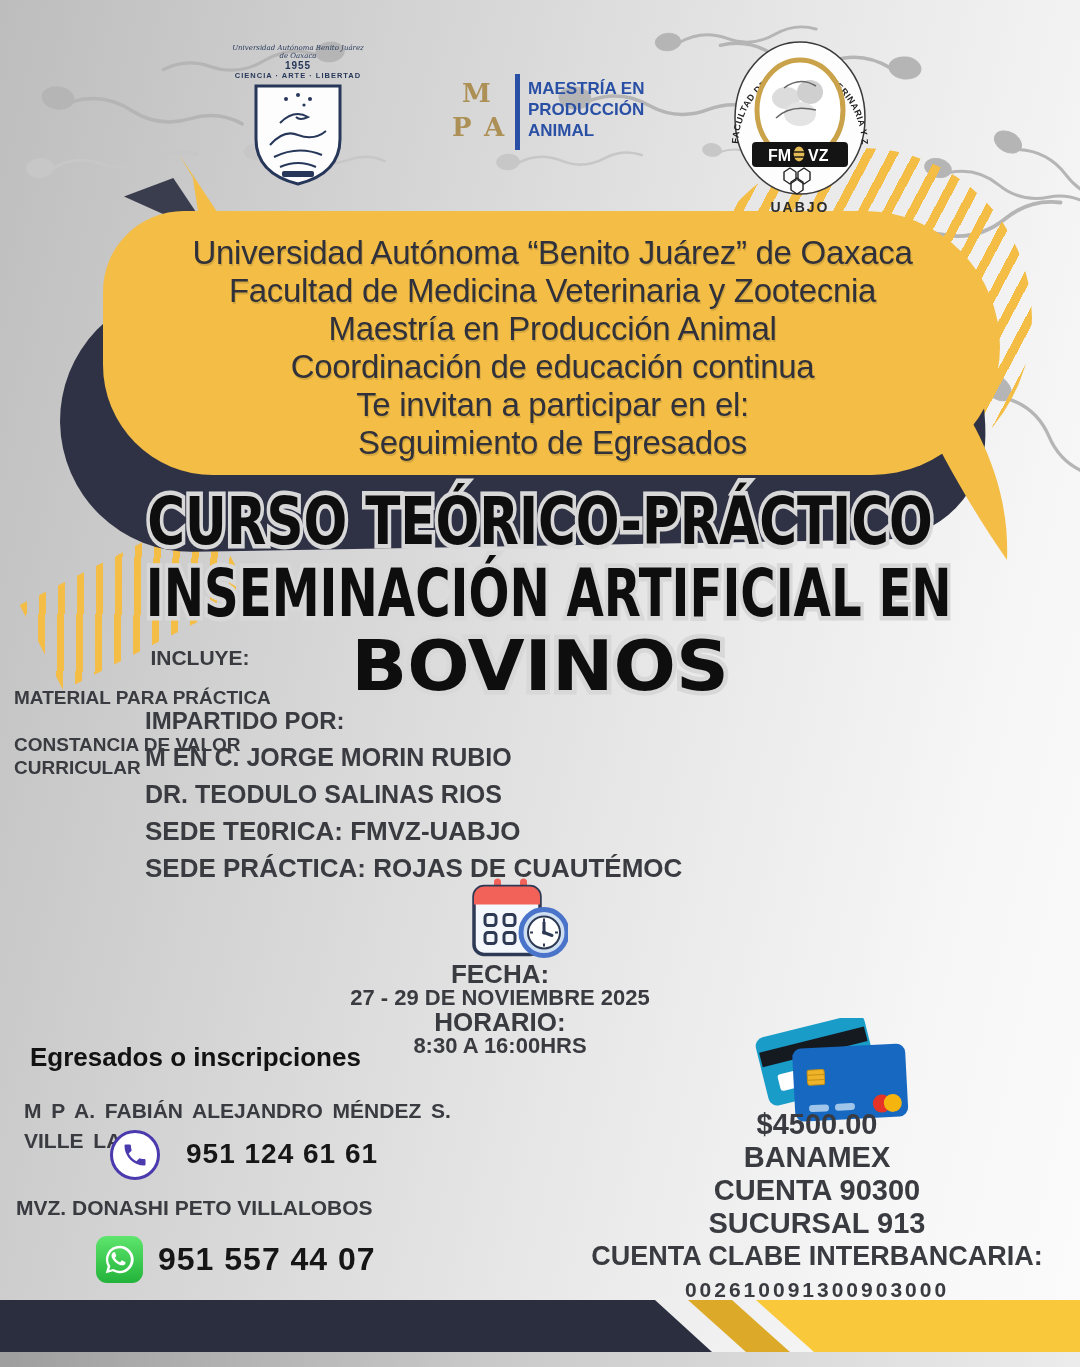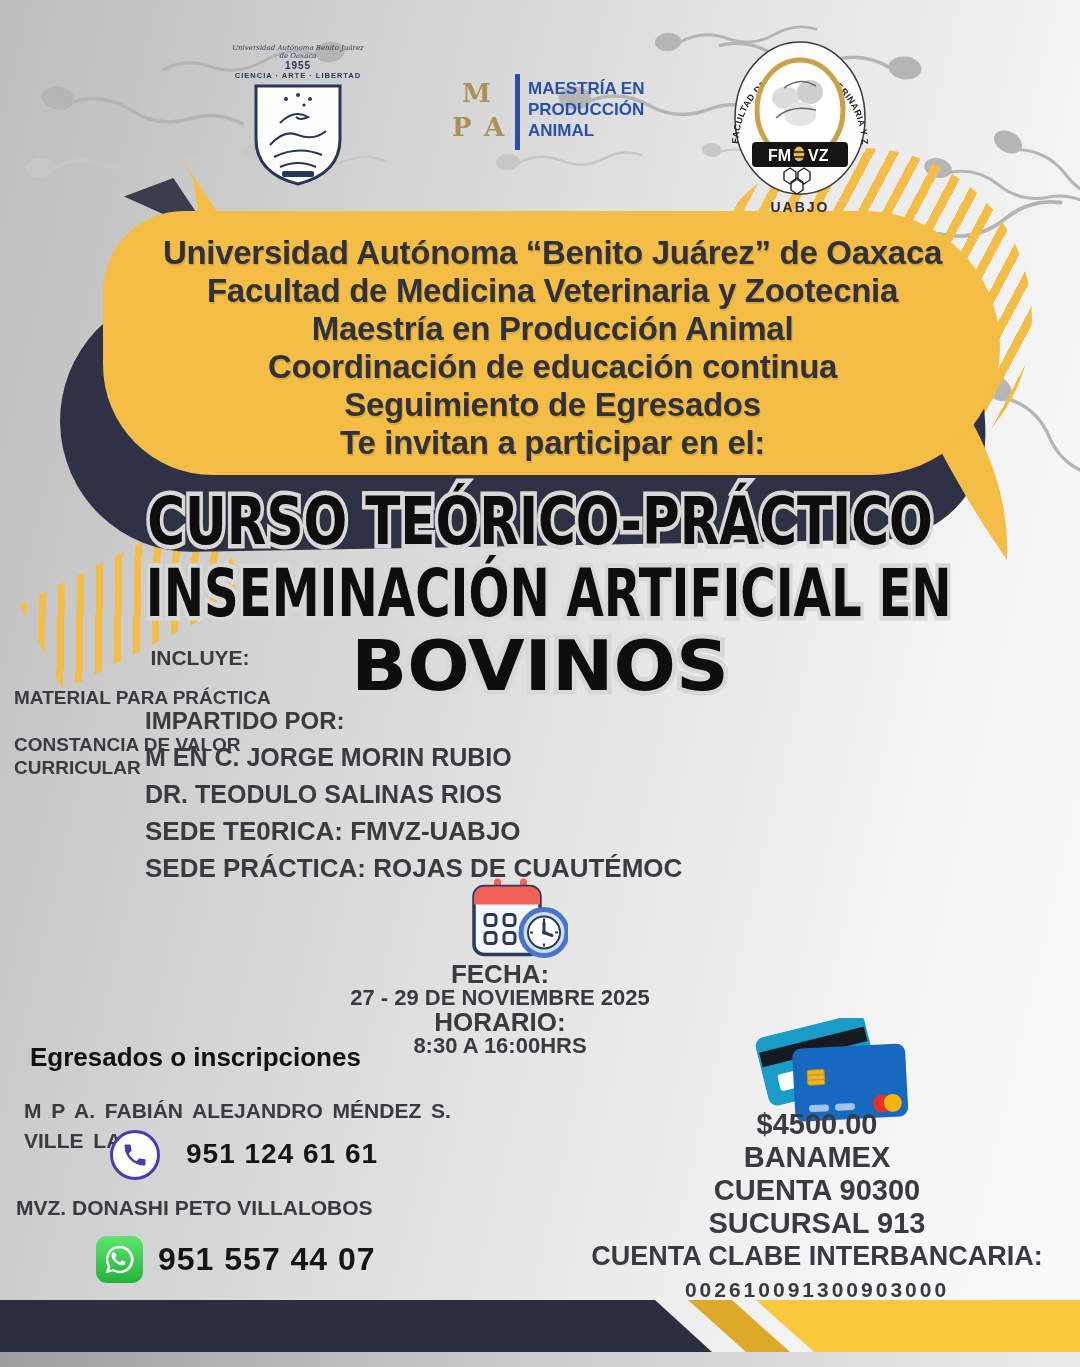--- a/index.html
+++ b/index.html
@@ -18,21 +18,21 @@
     clip-path:polygon(0 32%,100% 100%,56% 0);}
   .tri-yellow{left:162px;top:154px;width:56px;height:78px;background:#f3bd46;z-index:2;
     clip-path:polygon(30% 0,100% 76%,70% 100%,55% 30%);}
   .navy-blob{left:60px;top:284px;width:925px;height:262px;background:#2f3245;z-index:2;
     border-radius:150px 170px 120px 150px;transform:rotate(-1deg);}
   .yellow-tail{left:915px;top:372px;width:125px;height:200px;z-index:2;}
   .banner-shape{left:103px;top:211px;width:897px;height:264px;background:#f3bd46;z-index:3;
     border-radius:110px 185px 175px 150px;}
 
   .banner-text{left:130px;top:234px;width:845px;z-index:4;text-align:center;color:#30313a;
-    font-weight:bold;font-size:33px;line-height:38px;letter-spacing:-0.3px;
+    font-weight:normal;font-size:33px;line-height:38px;letter-spacing:-0.3px;
     text-shadow:1px 2px 0 rgba(120,100,40,0.25);}
 
   
   .crest{left:228px;top:44px;width:140px;height:150px;z-index:4;text-align:center;color:#27375a;}
   .crest .l1{font-family:"DejaVu Serif",serif;font-style:italic;font-size:7px;line-height:8px;}
   .crest .l2{font-weight:bold;font-size:10px;line-height:11px;letter-spacing:1px;}
   .crest .l3{font-weight:bold;font-size:7.5px;line-height:10px;letter-spacing:1px;}
   .mpa{left:448px;top:68px;width:200px;height:100px;z-index:4;}
   .mpa .gold{position:absolute;color:#ad9055;font-weight:bold;font-family:"DejaVu Serif",serif;}
   .mpa .bar{position:absolute;left:67px;top:6px;width:5px;height:76px;background:#2a50a5;}
@@ -187,22 +187,22 @@
       <path d="M79 156 l6 -4 6 4 0 8 -6 4 -6 -4 Z"></path>
     </g>
     <text x="88" y="186" text-anchor="middle" font-size="14" font-weight="bold" fill="#2c2c2c" letter-spacing="2">UABJO</text>
   </svg>
 
   <div class="abs banner-text">
     <div>Universidad Autónoma “Benito Juárez” de Oaxaca</div>
     <div>Facultad de Medicina Veterinaria y Zootecnia</div>
     <div>Maestría en Producción Animal</div>
     <div>Coordinación de educación continua</div>
+    <div>Te invitan a participar en el:</div>
     <div>Seguimiento de Egresados</div>
-    <div>Te invitan a participar en el:</div>
   </div>
 
   <div class="abs title-block">
     <span class="title-line tl1">CURSO TEÓRICO-PRÁCTICO</span>
     <span class="title-line tl2">INSEMINACIÓN ARTIFICIAL EN</span>
     <span class="title-line tl3">BOVINOS</span>
   </div>
 
   <div class="abs dk includes-h">INCLUYE:</div>
   <div class="abs dk includes-items">

